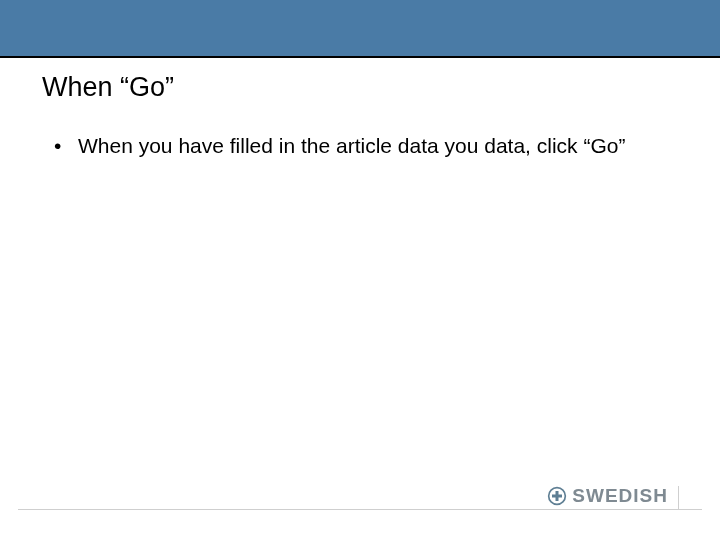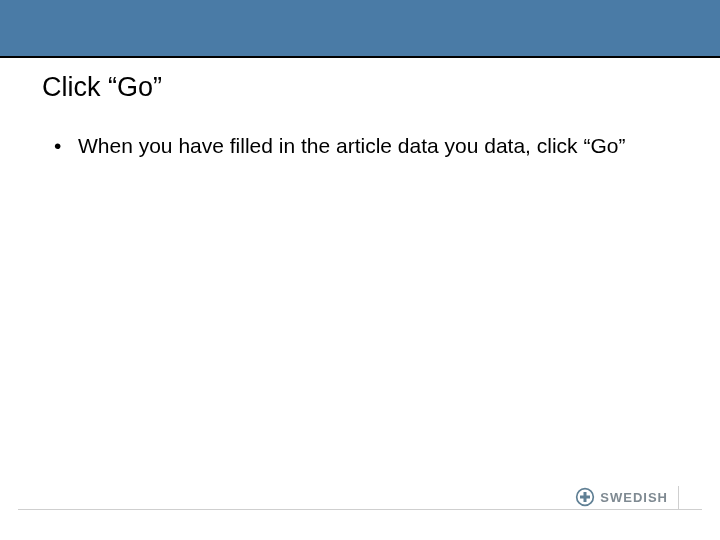--- a/index.html
+++ b/index.html
@@ -64,40 +64,40 @@
       gap: 5px;
       padding: 3px 0;
     }
     .logo-mark {
       width: 20px;
       height: 20px;
       position: relative;
     }
     .logo-mark svg { display: block; }
     .logo-text {
-      font-size: 13px;
+      font-size: 19px;
       letter-spacing: 1px;
       color: #7f8a92;
       font-weight: 600;
     }
     .footer-vline {
       position: absolute;
       bottom: 30px;
       right: 41px;
       width: 1px;
       height: 24px;
       background: #cfcfcf;
     }
   </style>
 </head>
 <body>
 
 <div class="top-bar"></div>
 
-<h1 class="slide-title">Click “Go”</h1>
+<h1 class="slide-title">When “Go”</h1>
 
 <div class="content-area">
   <div class="bullet-item">
     <span class="bullet-dot">•</span>
     <span class="bullet-text">When you have filled in the article data you data, click “Go”</span>
   </div>
 </div>
 
 <div class="footer-divider"></div>
 

